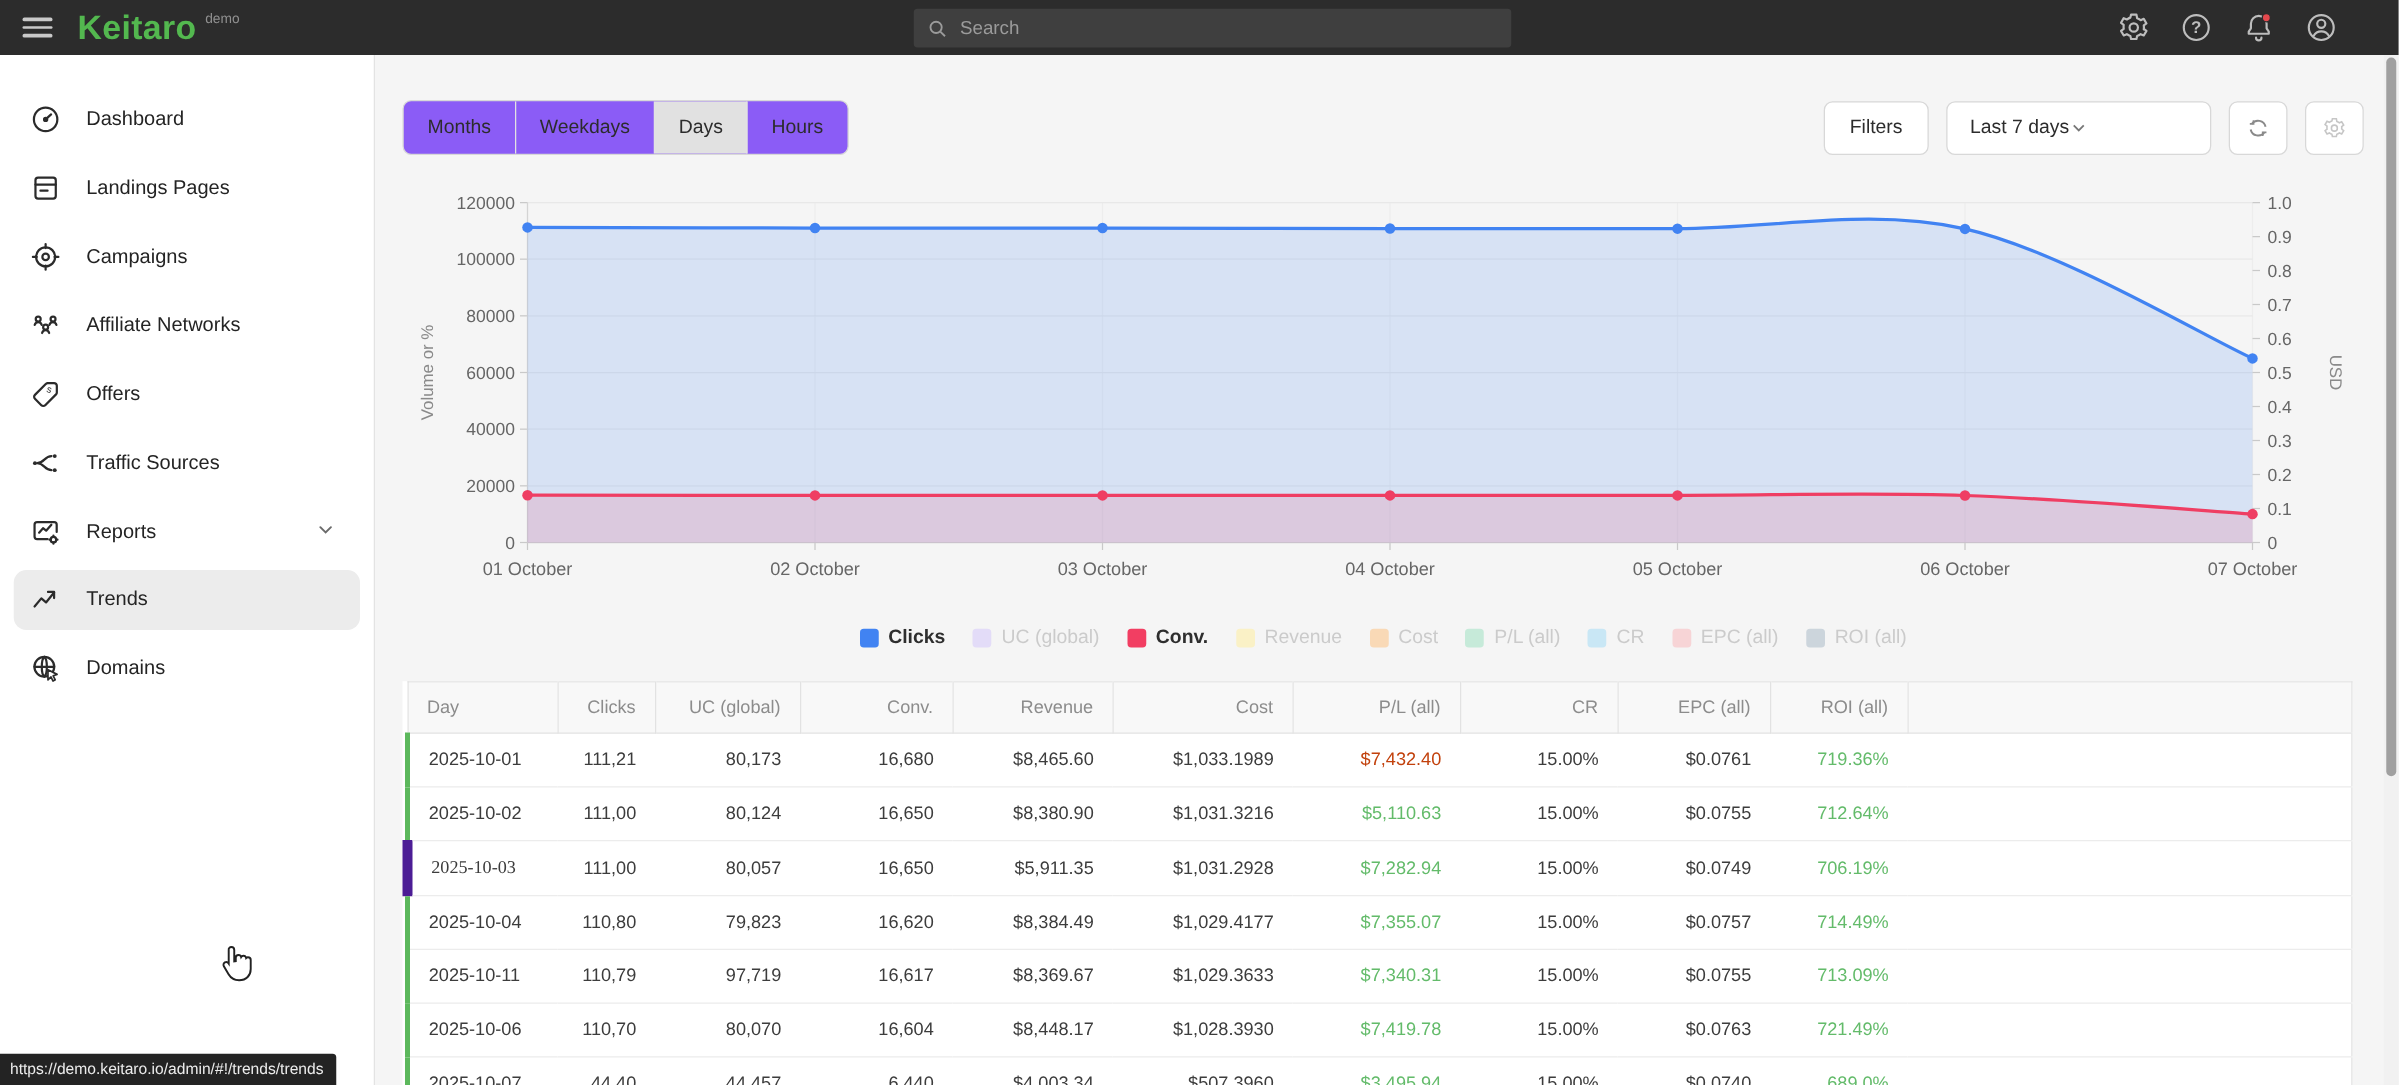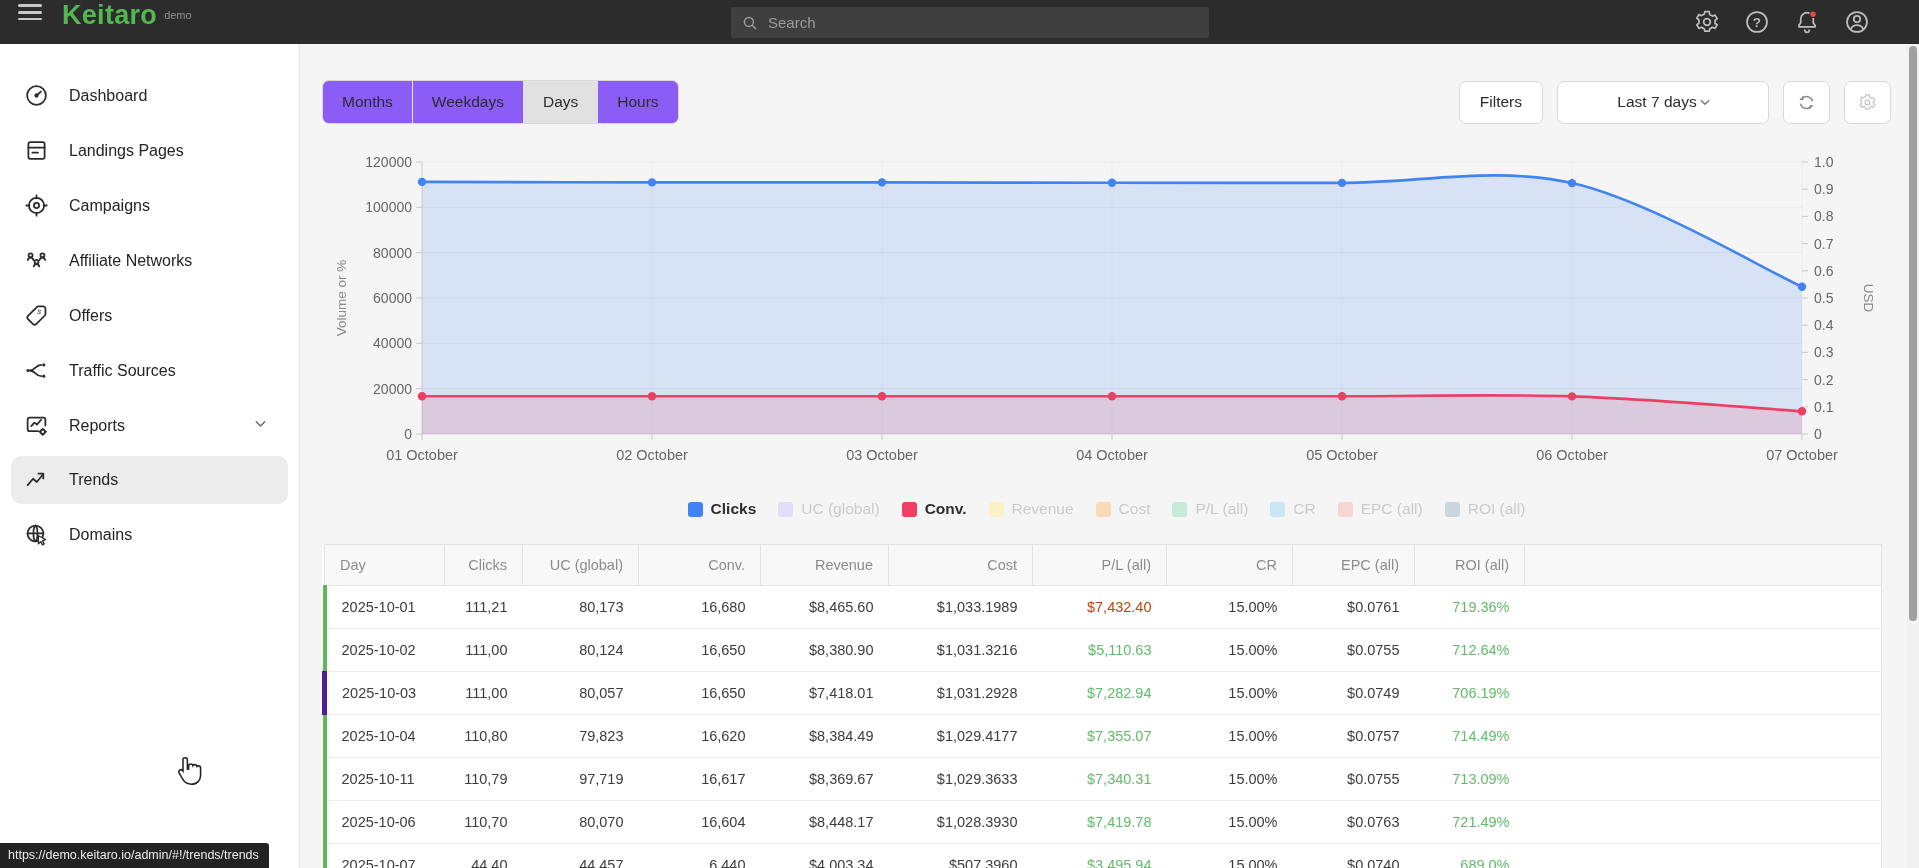--- a/index.html
+++ b/index.html
@@ -1,20 +1,20 @@
 <!DOCTYPE html>
 <html><head>
 <meta charset="utf-8">
 <style>
   * { margin:0; padding:0; box-sizing:border-box; }
   html,body { width:1919px; height:868px; overflow:hidden; }
   body { font-family:"Liberation Sans",sans-serif; background:#f5f5f5; position:relative; color:#2d2d2d; }
 
   
-  .topbar { height:44px; background:#2c2c2c; position:relative; display:flex; align-items:flex-start; z-index:6; }
+  .topbar { height:44px; background:#2c2c2c; position:relative; display:flex; align-items:center; z-index:6; }
   .hamburger { margin-left:18px; width:24px; cursor:pointer; }
   .hamburger span { display:block; height:2.6px; background:#c9c9c9; border-radius:2px; margin:4.2px 0; }
   .brand { margin-left:20px; font-size:27px; font-weight:bold; letter-spacing:.3px; }
   .badge { font-size:11px; color:#909090; margin-left:7px; align-self:flex-start; margin-top:9px; }
   .search { position:absolute; left:731px; top:7px; width:478px; height:31px; background:#3f3f3f; border-radius:3px; display:flex; align-items:center; padding:0 10px; }
   .search svg { flex:0 0 auto; }
   .search input { background:transparent; border:none; outline:none; color:#c5c5c5; font-size:15px; margin-left:9px; width:100%; font-family:"Liberation Sans",sans-serif; }
   .search input::placeholder { color:#9b9b9b; }
   .top-icons { position:absolute; left:1694px; top:0; height:44px; display:flex; align-items:center; gap:23px; }
   .top-icons .tico { width:27px; height:27px; cursor:pointer; position:relative; }
@@ -32,21 +32,21 @@
   .main { flex:1 1 auto; padding:36px 28px 0 22px; position:relative; }
 
   
   .toolbar { display:flex; align-items:center; height:44px; }
   .tabs { display:flex; border:1px solid #d8d8d8; border-radius:7px; overflow:hidden; background:#8b5cf6; }
   .tab { padding:0 19px; line-height:42px; font-size:15.5px; color:#2c2c2c; border-right:1px solid #e2e2e2; cursor:pointer; }
   .tab:last-child { border-right:none; }
   .tab.active { background:#e1e1e1; }
   .toolbar-right { margin-left:auto; display:flex; gap:14px; align-items:center; }
   .btn { border:1px solid #d8d8d8; border-radius:7px; background:#fff; height:43px; font-size:15.5px; color:#2c2c2c; padding:0 20px; display:flex; align-items:center; cursor:pointer; }
-  .select { width:212px; justify-content:center; padding:0 14px 0 18px; }
+  .select { width:212px; justify-content:flex-start; padding:0 14px 0 18px; }
   .icon-btn { width:47px; justify-content:center; padding:0; }
 
   
   .chart-wrap { margin-top:24px; }
   .legend { display:flex; justify-content:center; align-items:center; gap:22px; height:30px; margin-top:2px; font-size:15.5px; }
   .legend .litem { display:flex; align-items:center; gap:8px; cursor:pointer; }
   .legend .sw { width:15px; height:15px; border-radius:3px; }
   .legend .on  { color:#2e2e2e; font-weight:bold; }
   .legend .off { color:#cbcbcb; }
 
@@ -395,25 +395,25 @@
             <td style="">16,650</td>
             <td style="">$8,380.90</td>
             <td style="">$1,031.3216</td>
             <td style="color:#63bb6a;">$5,110.63</td>
             <td style="">15.00%</td>
             <td style="">$0.0755</td>
             <td style="color:#63bb6a;">712.64%</td>
             <td></td>
           </tr>
           <tr>
-            <td style="border-left:5px solid #4c1d95;">2025-10-03</td>
+            <td style="border-left:8px solid #4c1d95;font-family:Liberation Serif, serif;">2025-10-03</td>
             <td style="">111,00</td>
             <td style="">80,057</td>
             <td style="">16,650</td>
-            <td style="">$7,418.01</td>
+            <td style="">$5,911.35</td>
             <td style="">$1,031.2928</td>
             <td style="color:#63bb6a;">$7,282.94</td>
             <td style="">15.00%</td>
             <td style="">$0.0749</td>
             <td style="color:#63bb6a;">706.19%</td>
             <td></td>
           </tr>
           <tr>
             <td style="border-left:4px solid #5cb85c;">2025-10-04</td>
             <td style="">110,80</td>

